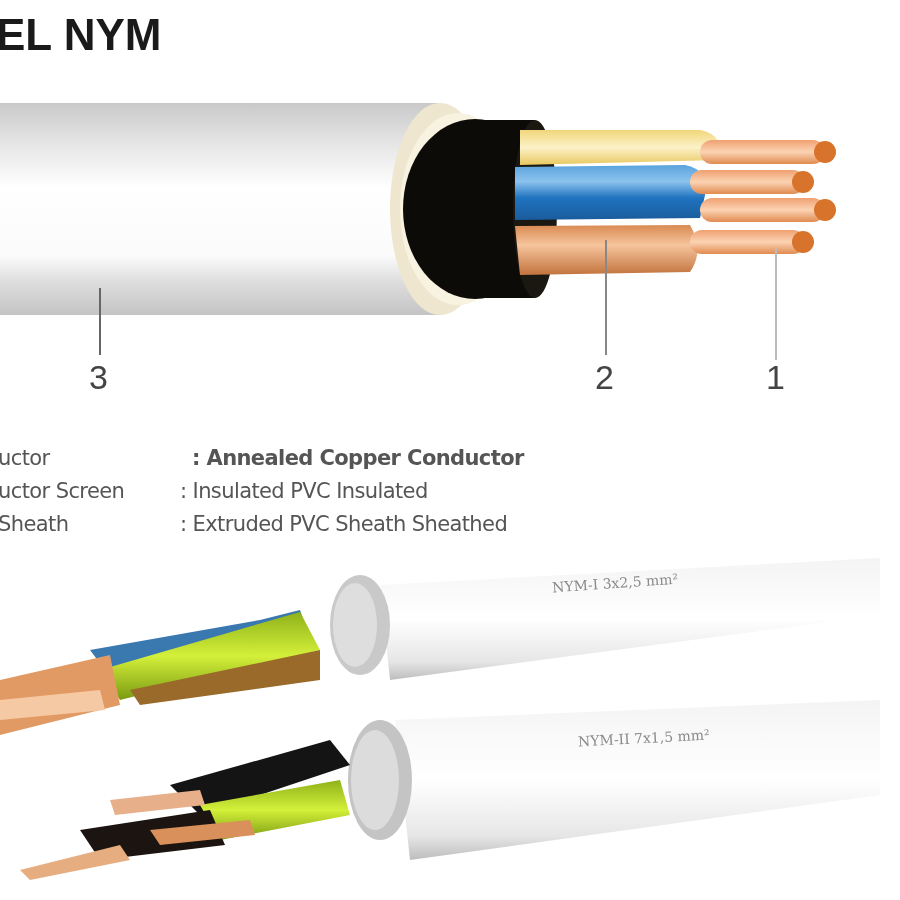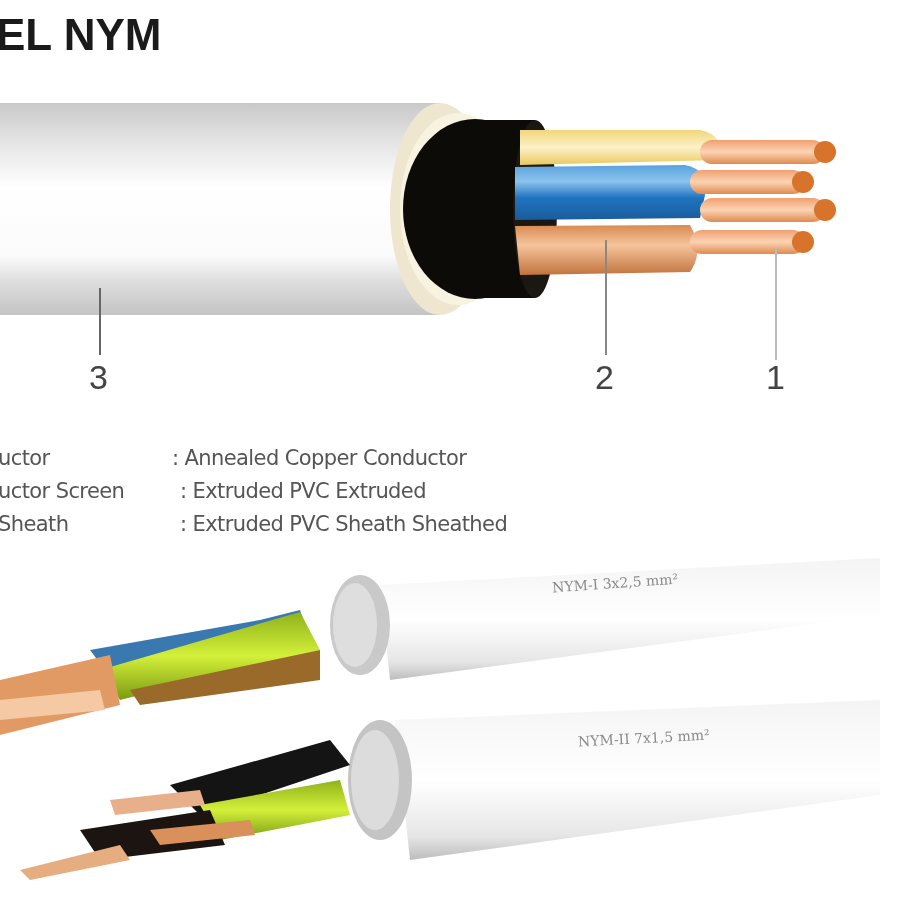--- a/index.html
+++ b/index.html
@@ -115,21 +115,21 @@
     <path d="M150 830 L250 820 L255 835 L160 845 Z" fill="#d9905a"></path>
   </g>
 </svg>
 
 <div class="num" style="left:89px; top:358px;">3</div>
 <div class="num" style="left:595px; top:358px;">2</div>
 <div class="num" style="left:766px; top:358px;">1</div>
 
 <div>
   <div class="spec" style="left:-2px; top:446px;">uctor</div>
-  <div class="spec" style="left:172px; top:446px;">: Annealed Copper Conductor</div>
+  <div class="spec" style="left:192px; top:446px;font-weight:bold;">: Annealed Copper Conductor</div>
   <div class="spec" style="left:-2px; top:479px;">uctor Screen</div>
-  <div class="spec" style="left:180px; top:479px;">: Extruded PVC Extruded</div>
+  <div class="spec" style="left:180px; top:479px;">: Insulated PVC Insulated</div>
   <div class="spec" style="left:-2px; top:512px;"> Sheath</div>
   <div class="spec" style="left:180px; top:512px;">: Extruded PVC Sheath Sheathed</div>
 </div>
 
 <div class="label-cable" style="left:552px; top:575px; transform:rotate(-4deg);">NYM-I  3x2,5 mm²</div>
 <div class="label-cable" style="left:578px; top:730px; transform:rotate(-3deg);">NYM-II  7x1,5 mm²</div>
 
 </body></html>

